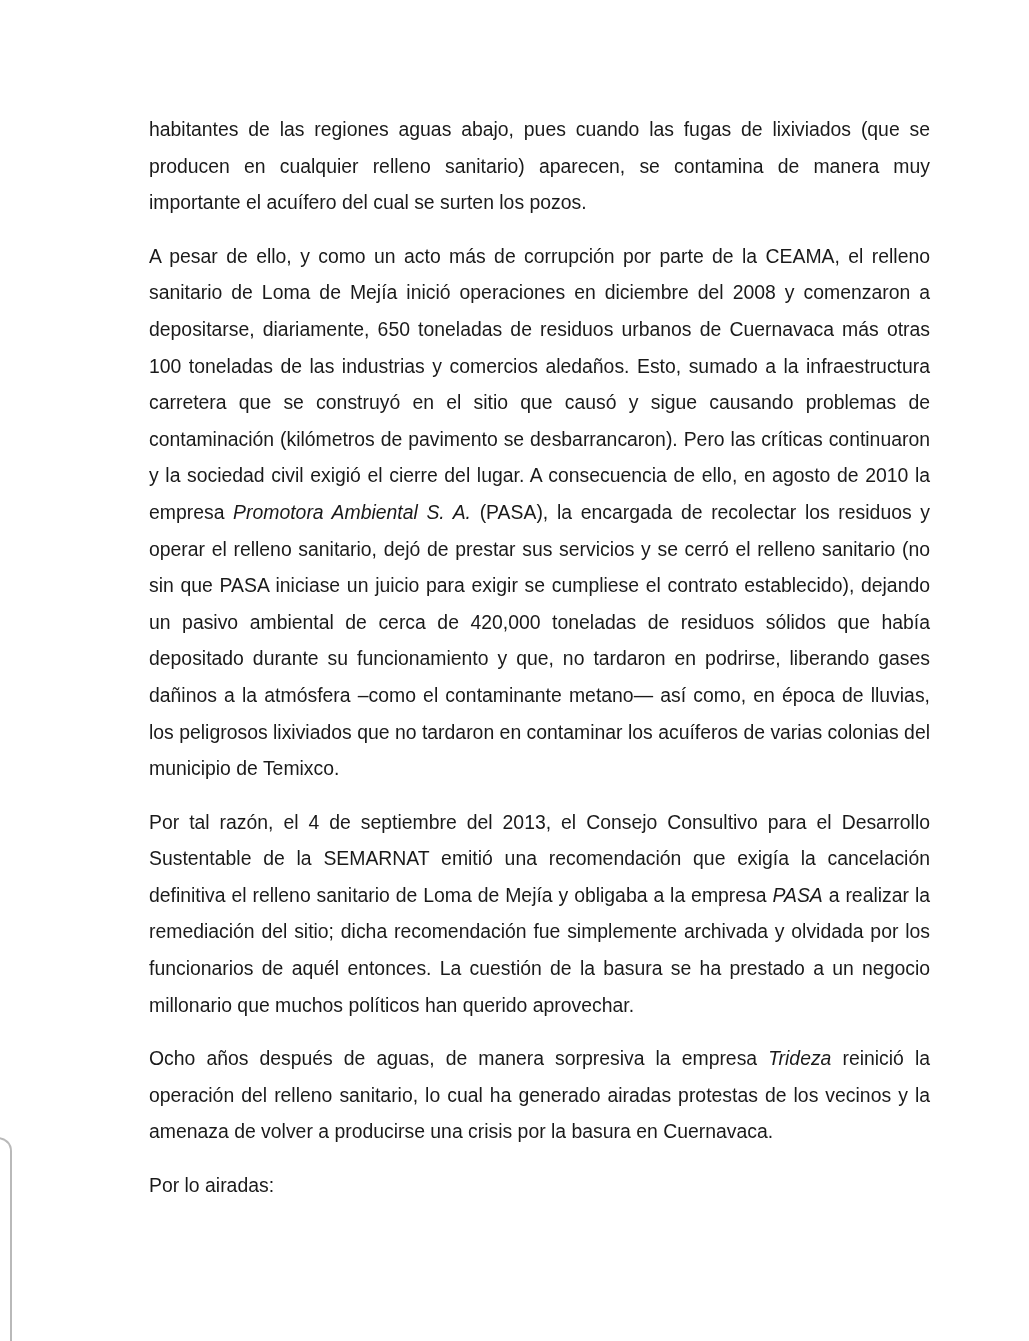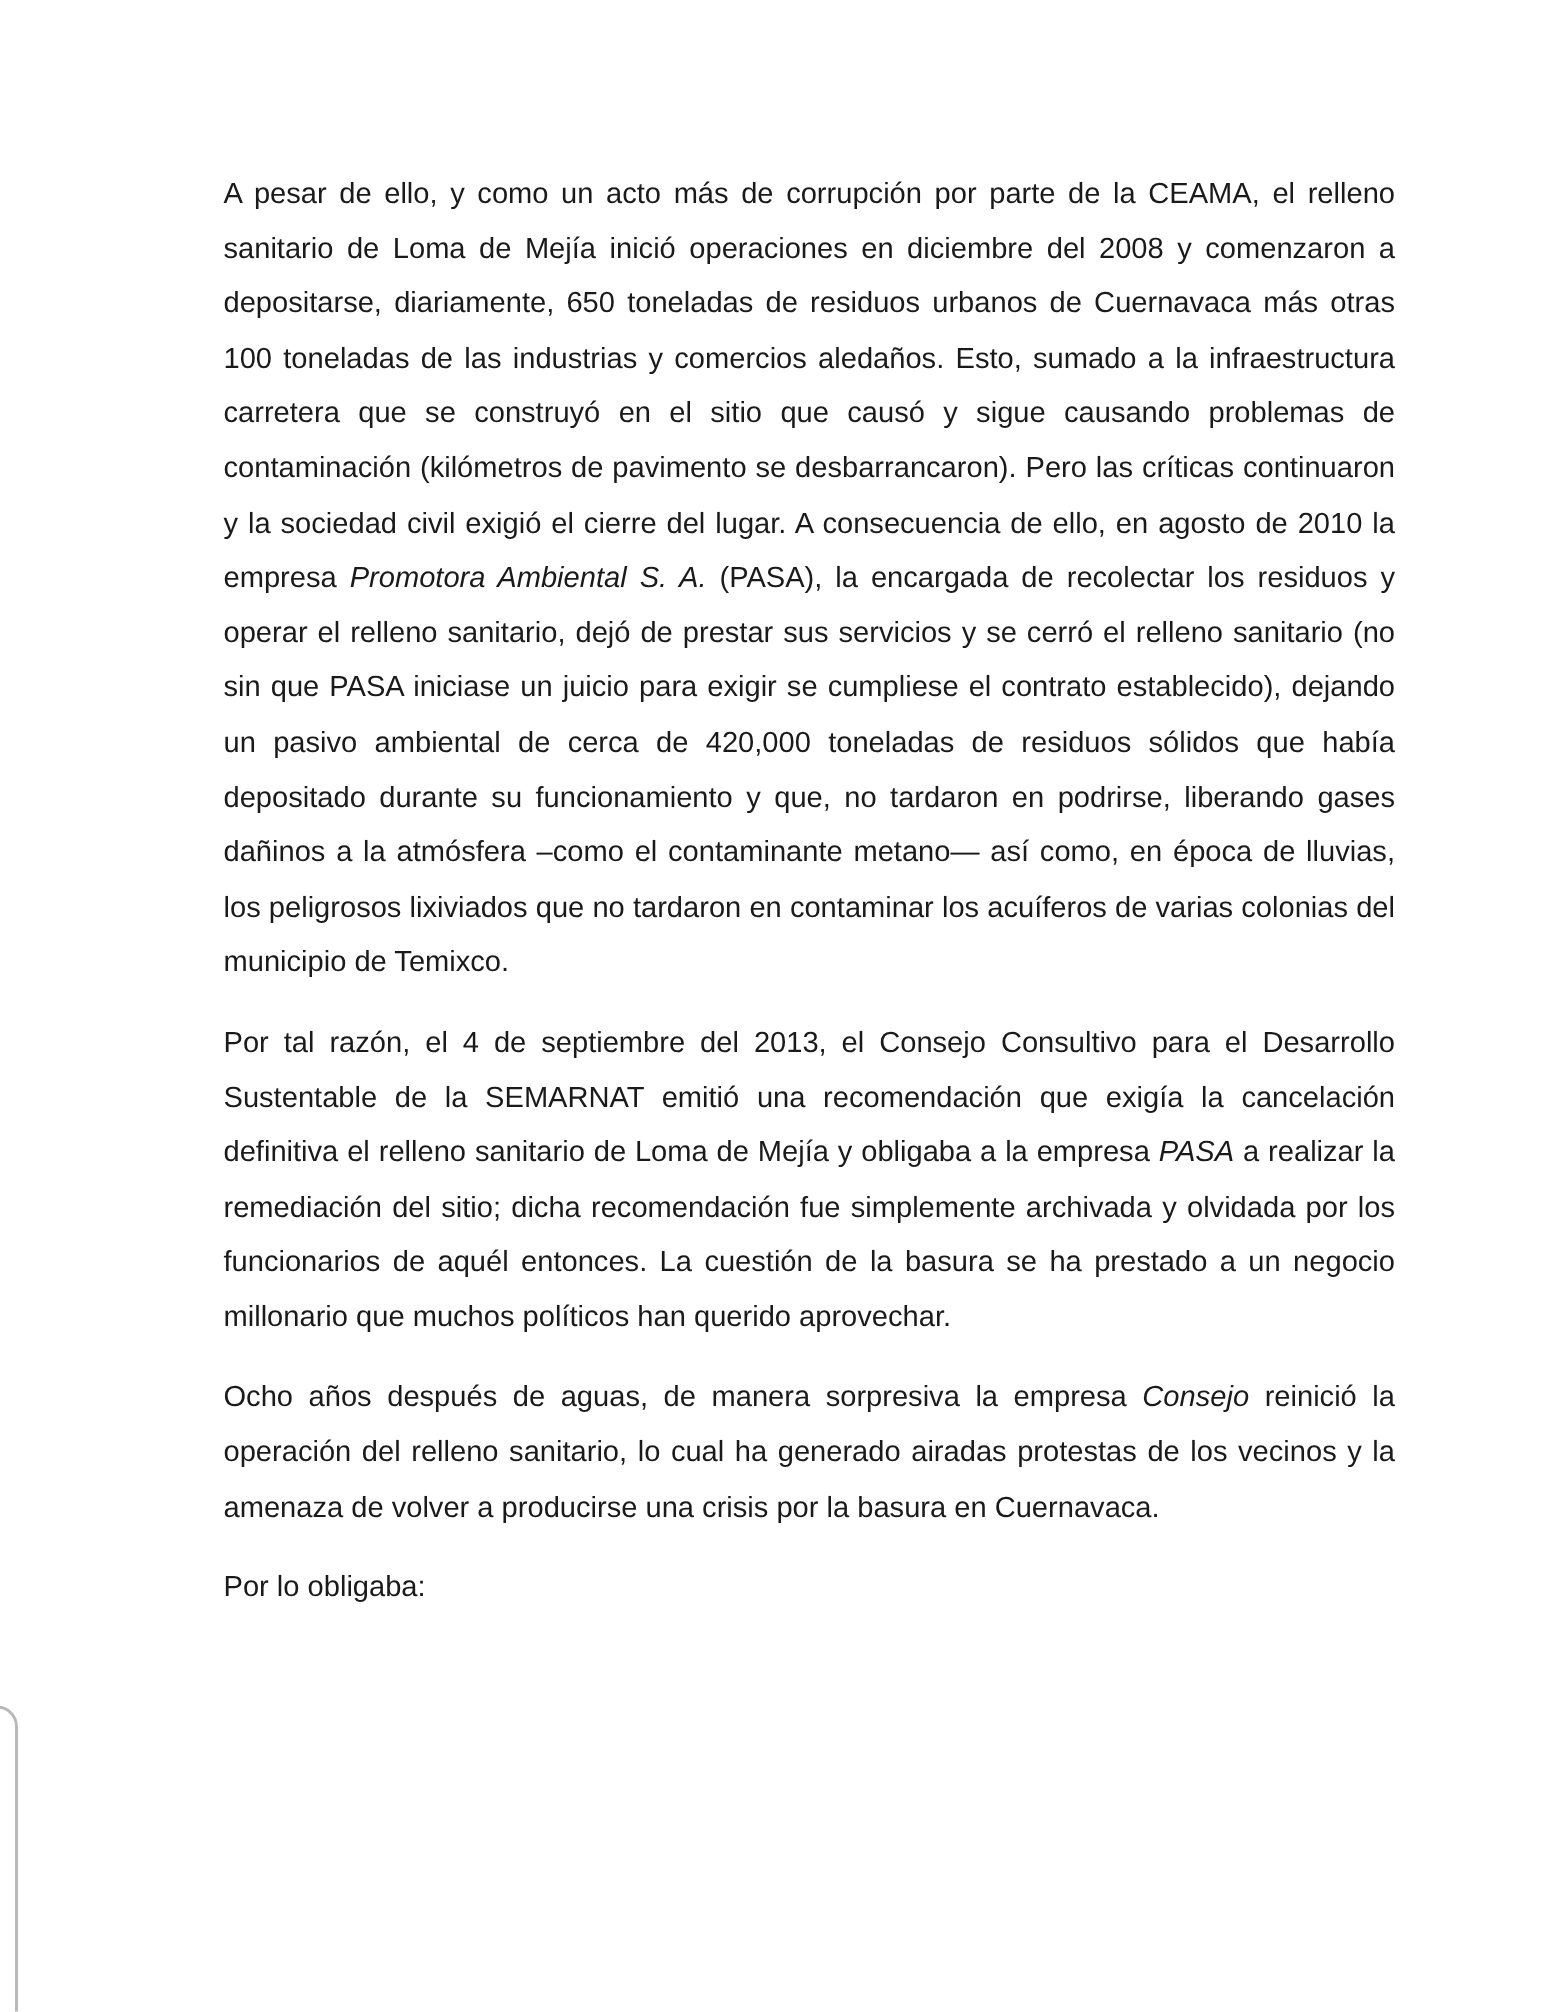--- a/index.html
+++ b/index.html
@@ -41,31 +41,34 @@
       border-left: none;
       border-bottom: none;
       border-top-right-radius: 14px;
       box-sizing: border-box;
     }
   </style>
 </head>
 <body>
 
 <div class="page">
+  <p class="para">
+    <span>habitantes de las regiones aguas abajo, pues cuando las fugas de lixiviados (que se producen en cualquier relleno sanitario) aparecen, se contamina de manera muy importante el acuífero del cual se surten los pozos.</span>
+  </p>
 
   <p class="para">
     <span>A pesar de ello, y como un acto más de corrupción por parte de la CEAMA, el relleno sanitario de Loma de Mejía inició operaciones en diciembre del 2008 y comenzaron a depositarse, diariamente, 650 toneladas de residuos urbanos de Cuernavaca más otras 100 toneladas de las industrias y comercios aledaños. Esto, sumado a la infraestructura carretera que se construyó en el sitio que causó y sigue causando problemas de contaminación (kilómetros de pavimento se desbarrancaron). Pero las críticas continuaron y la sociedad civil exigió el cierre del lugar. A consecuencia de ello, en agosto de 2010 la empresa </span><em>Promotora Ambiental S. A.</em><span> (PASA), la encargada de recolectar los residuos y operar el relleno sanitario, dejó de prestar sus servicios y se cerró el relleno sanitario (no sin que PASA iniciase un juicio para exigir se cumpliese el contrato establecido), dejando un pasivo ambiental de cerca de 420,000 toneladas de residuos sólidos que había depositado durante su funcionamiento y que, no tardaron en podrirse, liberando gases dañinos a la atmósfera –como el contaminante metano— así como, en época de lluvias, los peligrosos lixiviados que no tardaron en contaminar los acuíferos de varias colonias del municipio de Temixco.</span>
   </p>
 
   <p class="para">
     <span>Por tal razón, el 4 de septiembre del 2013, el Consejo Consultivo para el Desarrollo Sustentable de la SEMARNAT emitió una recomendación que exigía la cancelación definitiva el relleno sanitario de Loma de Mejía y obligaba a la empresa </span><em>PASA</em><span> a realizar la remediación del sitio; dicha recomendación fue simplemente archivada y olvidada por los funcionarios de aquél entonces. La cuestión de la basura se ha prestado a un negocio millonario que muchos políticos han querido aprovechar.</span>
   </p>
 
   <p class="para">
-    <span>Ocho años después de aguas,  de manera sorpresiva la empresa </span><em>Consejo</em><span> reinició la operación del relleno sanitario, lo cual ha generado airadas protestas de los vecinos y la amenaza de volver a producirse una crisis por la basura en Cuernavaca.</span>
+    <span>Ocho años después de aguas,  de manera sorpresiva la empresa </span><em>Trideza</em><span> reinició la operación del relleno sanitario, lo cual ha generado airadas protestas de los vecinos y la amenaza de volver a producirse una crisis por la basura en Cuernavaca.</span>
   </p>
 
   <p class="para">
-    <span>Por lo obligaba:</span>
+    <span>Por lo airadas:</span>
   </p>
 </div>
 
 <div class="side-edge"></div>
 
 </body></html>

